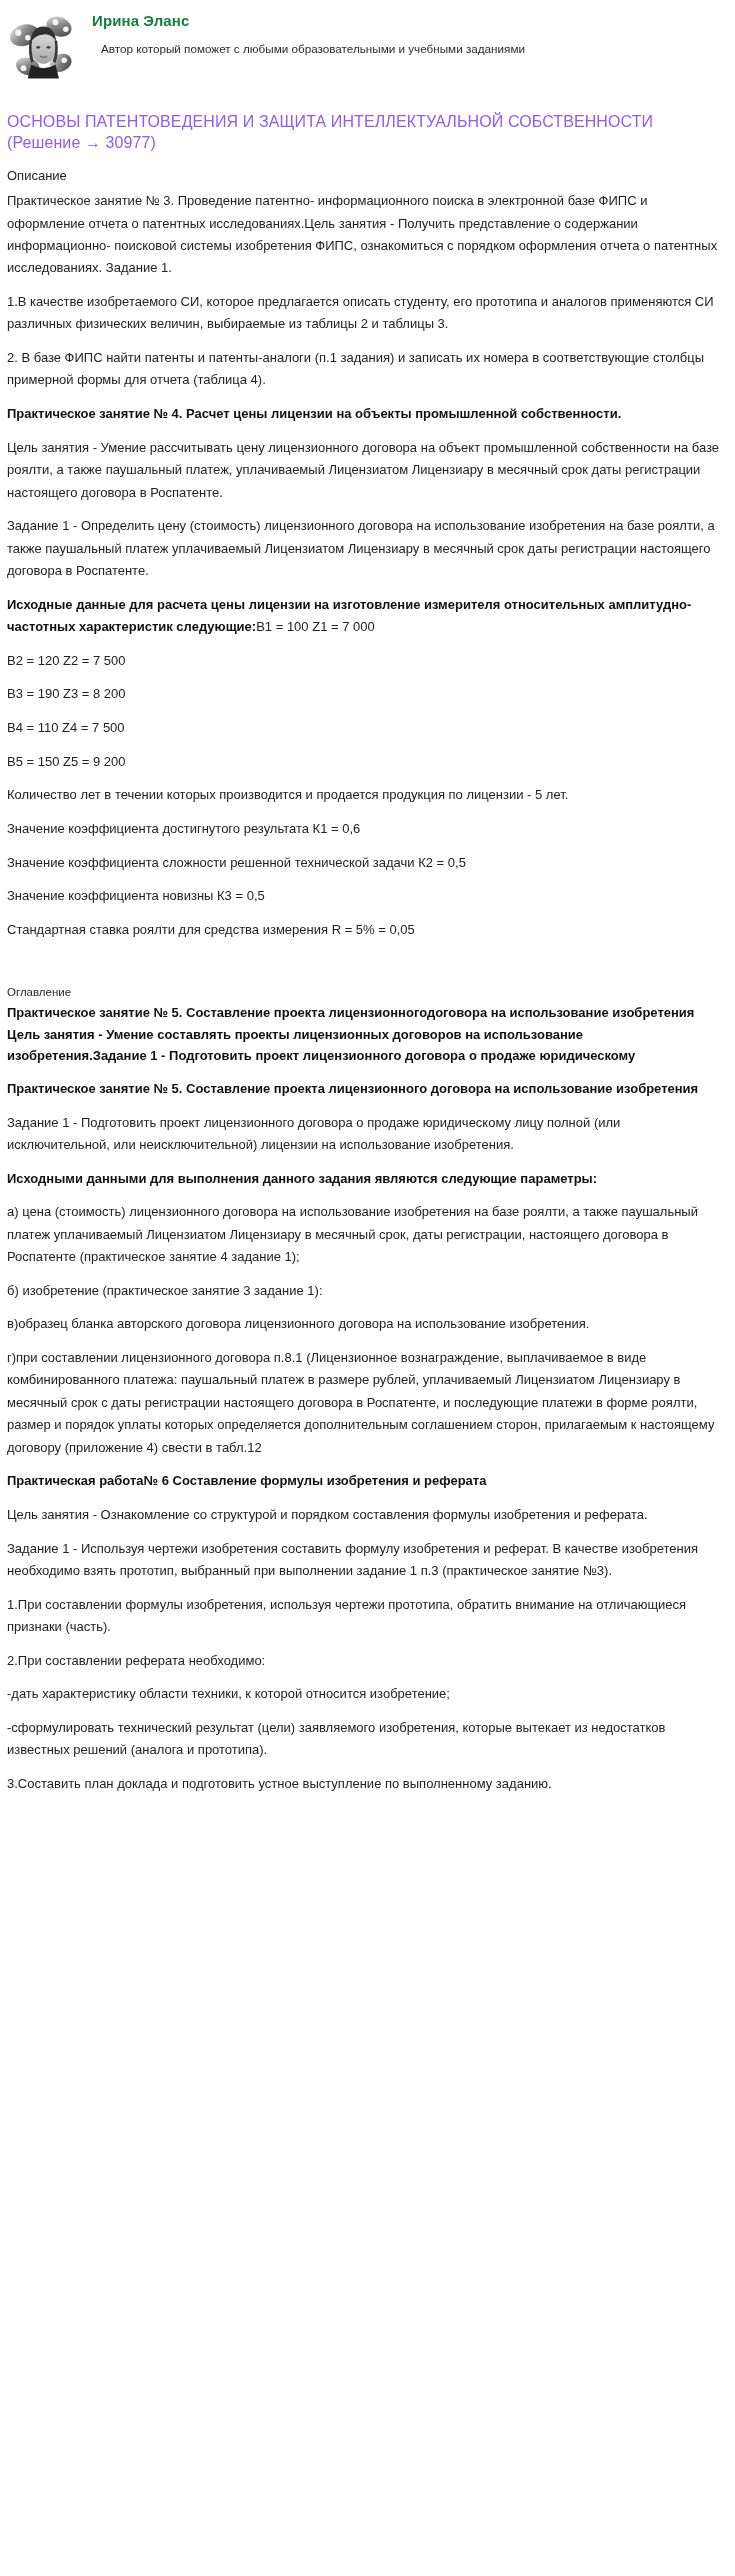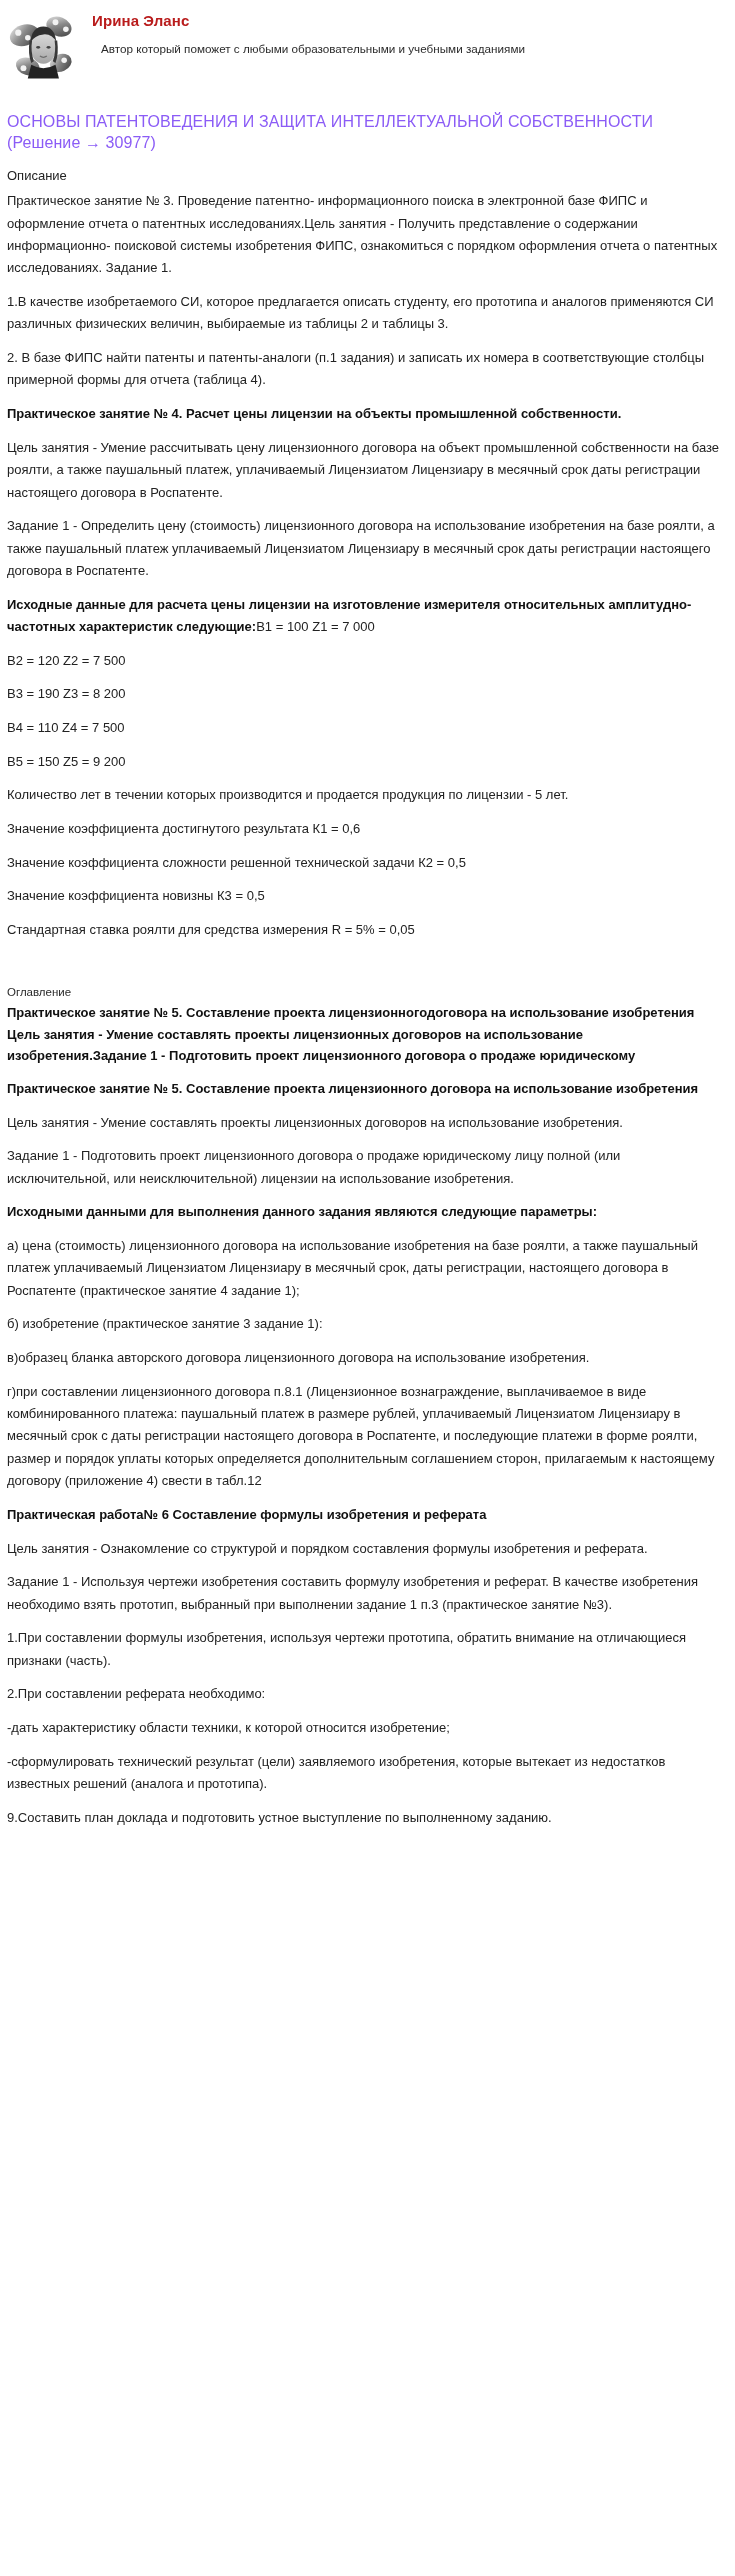--- a/index.html
+++ b/index.html
@@ -38,21 +38,21 @@
   .avatar svg { display: block; width: 71px; height: 71px; }
 
   .author-text {
     padding-top: 1.7px;
     flex: 1 1 auto;
     min-width: 0;
   }
   .author-name {
     font-size: 15px;
     font-weight: bold;
-    color: #b91c1c;
+    color: #15803d;
     line-height: 1.25;
     margin: 0 0 5.2px 0;
     letter-spacing: 0.1px;
   }
   .author-tagline {
     font-size: 11.7px;
     font-weight: normal;
     color: #2b2b2b;
     line-height: 1.62;
     margin: 9px;
@@ -186,34 +186,33 @@
   <div class="block">Значение коэффициента новизны К3 = 0,5</div>
   <div class="block">Стандартная ставка роялти для средства измерения R = 5% = 0,05</div>
 
   <div class="section-gap"></div>
 
   <div class="toc-label">Оглавление</div>
   <div class="block big-bold">Практическое занятие № 5. Составление проекта лицензионногодоговора на использование изобретения Цель занятия - Умение составлять проекты лицензионных договоров на использование изобретения.Задание 1 - Подготовить проект лицензионного договора о продаже юридическому</div>
 
   <div class="block bold">Практическое занятие № 5. Составление проекта лицензионного договора на использование изобретения</div>
 
-  <div class="block">Цель занятия - Умение составлять проекты лицензионных договоров на использование изобретения.</div>
   <div class="block">Задание 1 - Подготовить проект лицензионного договора о продаже юридическому лицу полной (или исключительной, или неисключительной) лицензии на использование изобретения.</div>
 
   <div class="block bold">Исходными данными для выполнения данного задания являются следующие параметры:</div>
 
   <div class="block">а) цена (стоимость) лицензионного договора на использование изобретения на базе роялти, а также паушальный платеж уплачиваемый Лицензиатом Лицензиару в месячный срок, даты регистрации, настоящего договора в Роспатенте (практическое занятие 4 задание 1);</div>
   <div class="block">б) изобретение (практическое занятие 3 задание 1):</div>
   <div class="block">в)образец бланка авторского договора лицензионного договора на использование изобретения.</div>
   <div class="block">г)при составлении лицензионного договора п.8.1 (Лицензионное вознаграждение, выплачиваемое в виде комбинированного платежа: паушальный платеж в размере рублей, уплачиваемый Лицензиатом Лицензиару в месячный срок с даты регистрации настоящего договора в Роспатенте, и последующие платежи в форме роялти, размер и порядок уплаты которых определяется дополнительным соглашением сторон, прилагаемым к настоящему договору (приложение 4) свести в табл.12</div>
 
   <div class="block bold">Практическая работа№ 6 Составление формулы изобретения и реферата</div>
 
   <div class="block">Цель занятия - Ознакомление со структурой и порядком составления формулы изобретения и реферата.</div>
   <div class="block">Задание 1 - Используя чертежи изобретения составить формулу изобретения и реферат. В качестве изобретения необходимо взять прототип, выбранный при выполнении задание 1 п.3 (практическое занятие №3).</div>
   <div class="block">1.При составлении формулы изобретения, используя чертежи прототипа, обратить внимание на отличающиеся признаки (часть).</div>
   <div class="block">2.При составлении реферата необходимо:</div>
   <div class="block">-дать характеристику области техники, к которой относится изобретение;</div>
   <div class="block">-сформулировать технический результат (цели) заявляемого изобретения, которые вытекает из недостатков известных решений (аналога и прототипа).</div>
-  <div class="block">9.Составить план доклада и подготовить устное выступление по выполненному заданию.</div>
+  <div class="block">3.Составить план доклада и подготовить устное выступление по выполненному заданию.</div>
 
 </div>
 
 
 </body></html>

